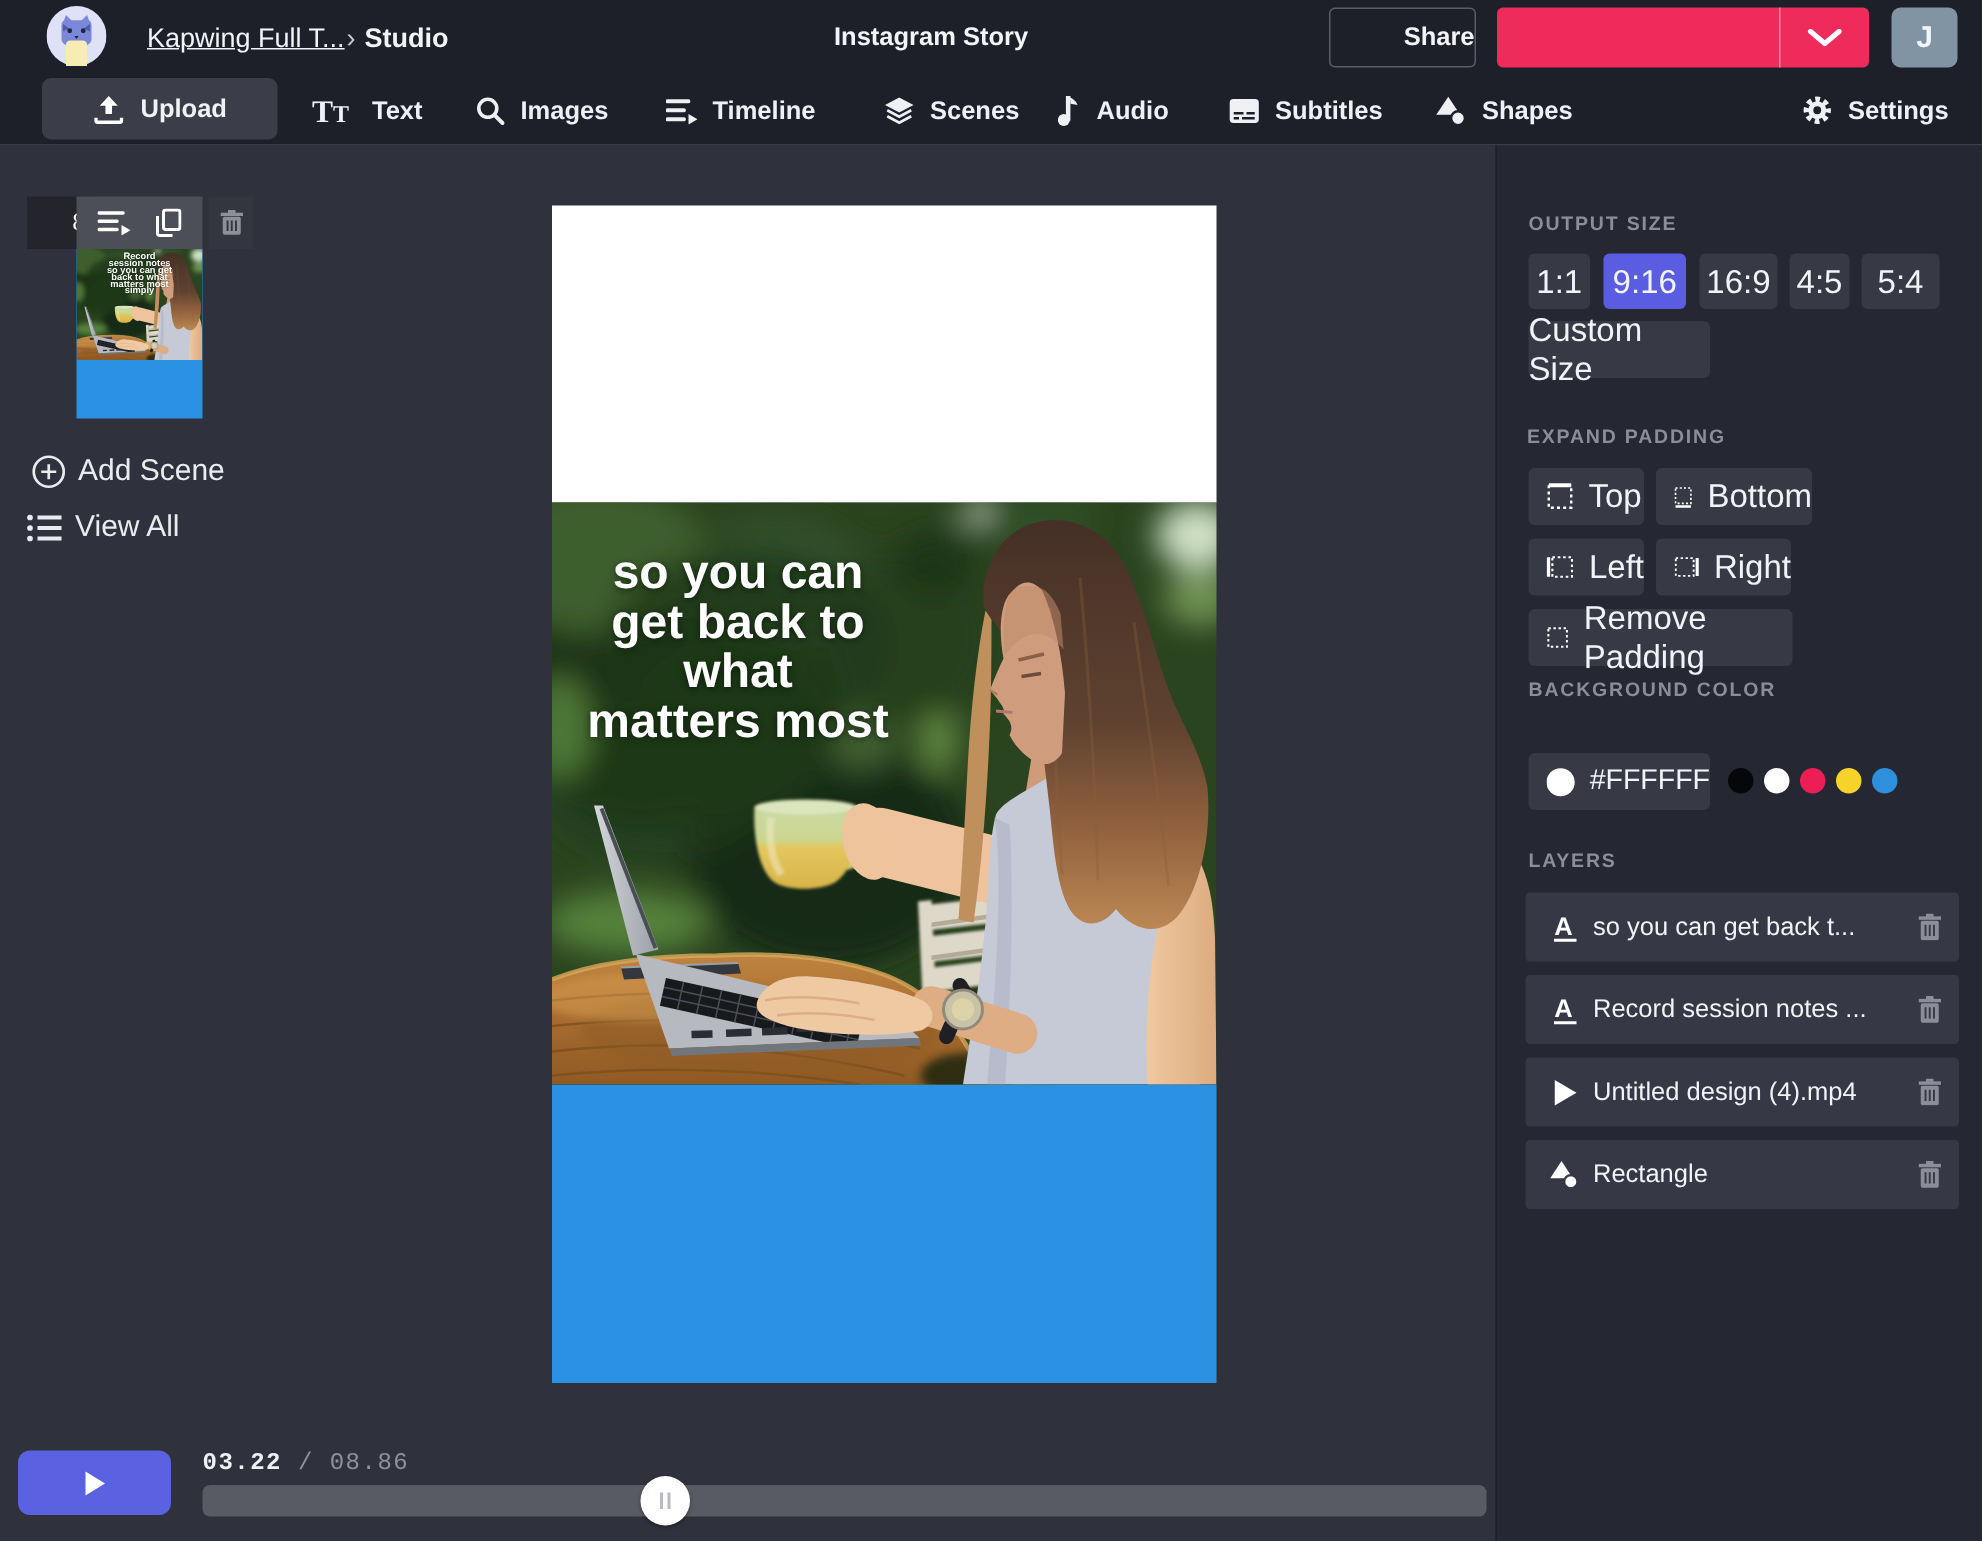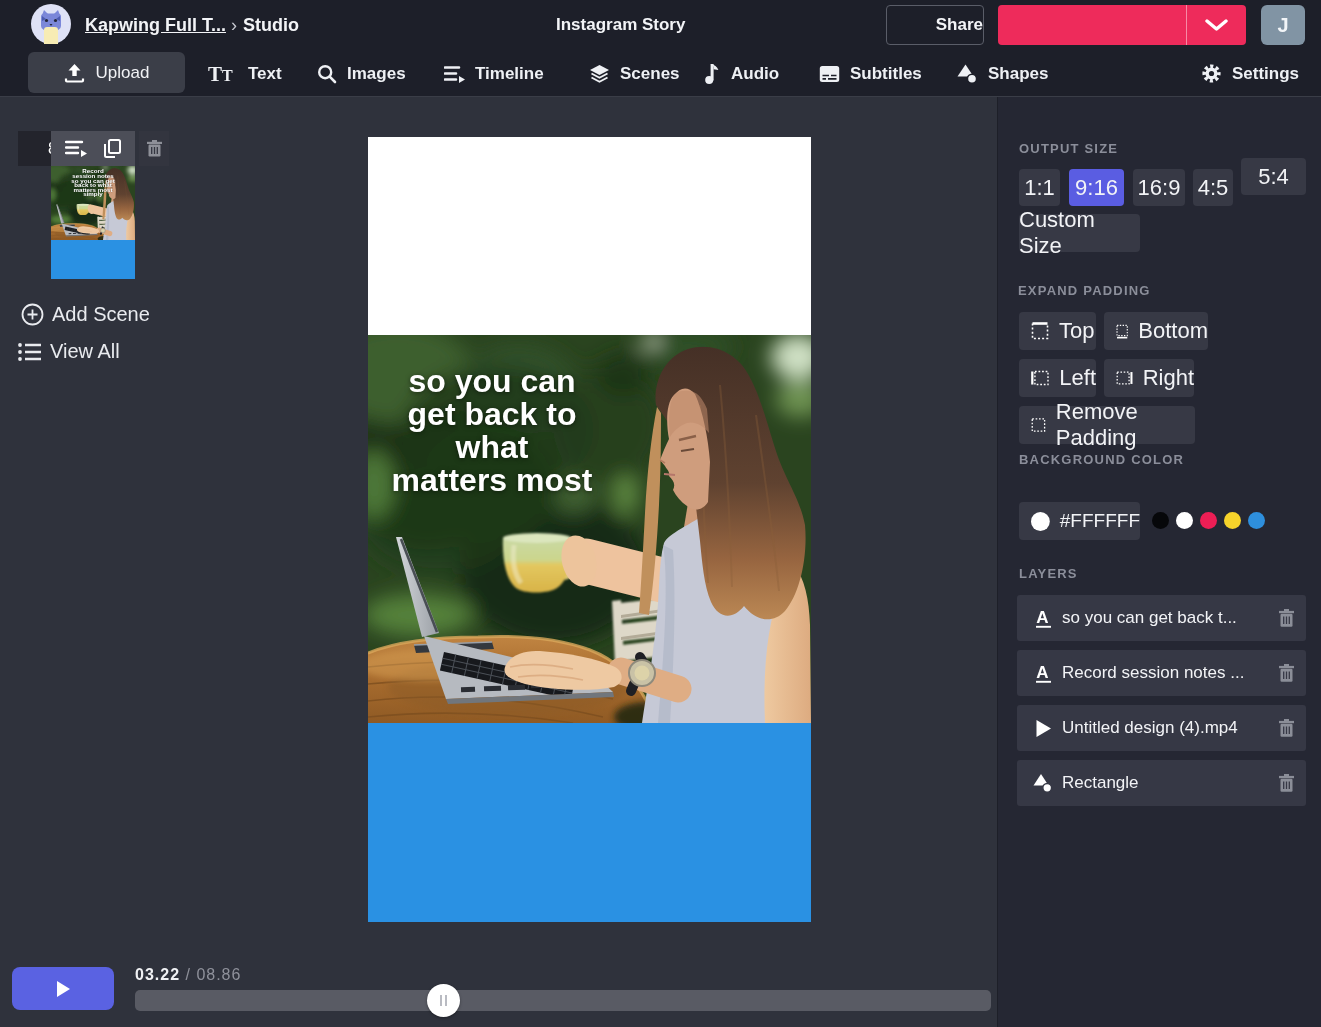--- a/index.html
+++ b/index.html
@@ -4,42 +4,42 @@
 <style>
 *{margin:0;padding:0;box-sizing:border-box}
 html,body{width:1321px;height:1027px;overflow:hidden;background:#2f323c;font-family:"Liberation Sans",sans-serif;-webkit-font-smoothing:antialiased}
 .abs{position:absolute}
 
 #topbar{position:absolute;left:0;top:0;width:1321px;height:50px;background:#1d1f29}
 #navbar{position:absolute;left:0;top:50px;width:1321px;height:47px;background:#1d1f29;border-bottom:1px solid #3a3d47}
 .tb-txt{position:absolute;top:0;height:50px;line-height:50px;color:#f3f4f7;font-size:18px;font-weight:700}
 .navitem{position:absolute;top:50px;height:47px;display:flex;align-items:center;color:#eef0f4;font-size:17px;font-weight:700}
 .navitem svg{margin-right:10px}
-#upbtn{position:absolute;left:28px;top:52px;width:157px;height:41px;background:#3b3e48;border-radius:6px;display:flex;align-items:center;justify-content:center;color:#f1f2f5;font-size:17px;font-weight:400}
+#upbtn{position:absolute;left:28px;top:52px;width:157px;height:41px;background:#3b3e48;border-radius:6px;display:flex;align-items:center;justify-content:center;color:#f1f2f5;font-size:17px;font-weight:700}
 #sharebtn{position:absolute;left:886px;top:5px;width:98px;height:40px;border:1px solid #5a5d68;border-radius:4px;color:#f3f4f7;font-size:17px;font-weight:700;text-align:right;line-height:38px}
 #pubbtn{position:absolute;left:998px;top:5px;width:248px;height:40px;background:#ee2b5b;border-radius:4px;color:#fff}
 #pubbtn .lbl{position:absolute;left:0;top:0;width:188px;text-align:center;line-height:40px;font-size:18px;font-weight:700}
 #pubbtn .div{position:absolute;left:188px;top:0;width:1px;height:40px;background:rgba(255,255,255,.45)}
 #javatar{position:absolute;left:1261px;top:5px;width:44px;height:40px;background:#8194a4;border-radius:6px;color:#f2f5f8;font-size:20px;font-weight:700;text-align:center;line-height:40px}
 
 .scenebox{position:absolute;background:#23242c;color:#fff}
 #dur{left:18px;top:131px;width:47px;height:35px;font-size:16px;text-align:right;line-height:35px}
 #scntools{position:absolute;left:51px;top:131px;width:84px;height:35px;background:#4c4e58;display:flex;align-items:center;justify-content:space-evenly}
 #trashbox{position:absolute;left:139px;top:131px;width:30px;height:35px;background:#33353f;display:flex;align-items:center;justify-content:center}
 #thumb{position:absolute;left:51px;top:166px;width:84px;height:113px;overflow:hidden;background:#2a91e3}
 .leftlink{position:absolute;display:flex;align-items:center;color:#e9ebef;font-size:20px}
 .leftlink svg{margin-right:8px}
 
 #canvas-white{position:absolute;left:368px;top:137px;width:443px;height:198px;background:#fff}
 #photo{position:absolute;left:368px;top:335px;width:443px;height:388px}
 #canvas-blue{position:absolute;left:368px;top:723px;width:443px;height:199px;background:#2a91e3}
 #overlaytext{position:absolute;left:352px;top:365px;width:280px;text-align:center;color:#fff;font-size:32px;line-height:33px;font-weight:700;text-shadow:0 1px 5px rgba(0,0,0,.5)}
 
 #playbtn{position:absolute;left:12px;top:967px;width:102px;height:43px;background:#5a62e2;border-radius:8px;display:flex;align-items:center;justify-content:center}
-#timetxt{position:absolute;left:135px;top:966px;font-family:Liberation Sans, sans-serif;font-size:16px;font-weight:700;color:#f0f1f4;letter-spacing:1px}
+#timetxt{position:absolute;left:135px;top:966px;font-family:Liberation Mono, monospace;font-size:16px;font-weight:700;color:#f0f1f4;letter-spacing:1px}
 #timetxt .dim{color:#8f919b;font-weight:400}
 #seekbar{position:absolute;left:135px;top:990px;width:856px;height:21px;background:#595b64;border-radius:5px}
 #seekhandle{position:absolute;left:427px;top:984px;width:33px;height:33px;background:#fff;border-radius:50%;box-shadow:0 1px 3px rgba(0,0,0,.35);display:flex;align-items:center;justify-content:center;gap:3px}
 #seekhandle i{display:block;width:2px;height:11px;background:#b9bbc2}
 
 #sidebar{position:absolute;left:997px;top:97px;width:324px;height:930px;background:#252733;border-left:1px solid #1d1f28}
 .slabel{position:absolute;color:#8b8e9a;font-size:13px;font-weight:700;letter-spacing:1.2px}
 .sbtn{position:absolute;background:#373945;border-radius:4px;color:#f2f3f6;font-size:22px;display:flex;align-items:center;justify-content:center}
 .sbtn.ico{justify-content:flex-start;padding-left:12px}
 .sbtn.ico svg{margin-right:10px}
@@ -63,21 +63,21 @@
     <path d="M30 14 L27 6 L22 11 Z" fill="#7b87d9"></path>
     <path d="M10 13 Q10 9.5 13 9.5 L27 9.5 Q30 9.5 30 13 L30 22 Q30 27 20 27 Q10 27 10 22 Z" fill="#7b87d9"></path>
     <path d="M11 12 L15 15 L11 17 Z" fill="#4d5bb0"></path>
     <path d="M29 12 L25 15 L29 17 Z" fill="#4d5bb0"></path>
     <circle cx="15.5" cy="16.5" r="1.6" fill="#23263a"></circle>
     <circle cx="24.5" cy="16.5" r="1.6" fill="#23263a"></circle>
     <path d="M18.5 20 L21.5 20 L20 22 Z" fill="#23263a"></path>
     <path d="M13 26 Q13 23 16 23 L24 23 Q27 23 27 26 L27 40 L13 40 Z" fill="#f7ecb4"></path>
   </g>
 </svg>
-<div class="tb-txt" style="left:85px;text-decoration:underline;font-weight:700">Kapwing Full T...</div>
+<div class="tb-txt" style="left:98px;text-decoration:underline;font-weight:400">Kapwing Full T...</div>
 <div class="tb-txt" style="left:231px;color:#c6c8d0;font-weight:400">›</div>
 <div class="tb-txt" style="left:243px">Studio</div>
 <div class="tb-txt" style="left:556px;font-size:17px">Instagram Story</div>
 <div id="sharebtn">Share</div>
 <div id="pubbtn">
     <div class="div"></div>
   <svg class="abs" style="left:206px;top:14px" width="25" height="13" viewBox="0 0 25 13">
       <path d="M3 2 L12.5 10 L22 2" stroke="#fff" stroke-width="3.4" fill="none" stroke-linecap="round" stroke-linejoin="round"></path>
     </svg>
 </div>
@@ -190,21 +190,21 @@
     </svg>
   View All
 </div>
 
 <div id="sidebar"></div>
 <div class="slabel" style="left:1019px;top:141px">OUTPUT SIZE</div>
 <div class="sbtn" style="left:1019px;top:169px;width:41px;height:37px">1:1</div>
 <div class="sbtn sel" style="left:1069px;top:169px;width:55px;height:37px">9:16</div>
 <div class="sbtn" style="left:1133px;top:169px;width:52px;height:37px">16:9</div>
 <div class="sbtn" style="left:1193px;top:169px;width:40px;height:37px">4:5</div>
-<div class="sbtn" style="left:1241px;top:158px;width:65px;height:37px">5:4</div>
+<div class="sbtn" style="left:1241px;top:169px;width:52px;height:37px">5:4</div>
 <div class="sbtn" style="left:1019px;top:214px;width:121px;height:38px">Custom Size</div>
 <div class="slabel" style="left:1018px;top:283px">EXPAND PADDING</div>
 <div class="sbtn ico" style="left:1019px;top:312px;width:77px;height:38px">
   <svg width="18" height="18" viewBox="0 0 18 18">
       <path d="M1.5 1.5 H16.5" stroke="#fff" stroke-width="2.6"></path>
       <path d="M1.5 1.5 V16.5 H16.5 V1.5" stroke="#fff" stroke-width="1.6" fill="none" stroke-dasharray="2 2.1"></path>
     </svg>
   Top</div>
 <div class="sbtn ico" style="left:1104px;top:312px;width:104px;height:38px">
   <svg width="18" height="21" viewBox="0 0 18 21">

